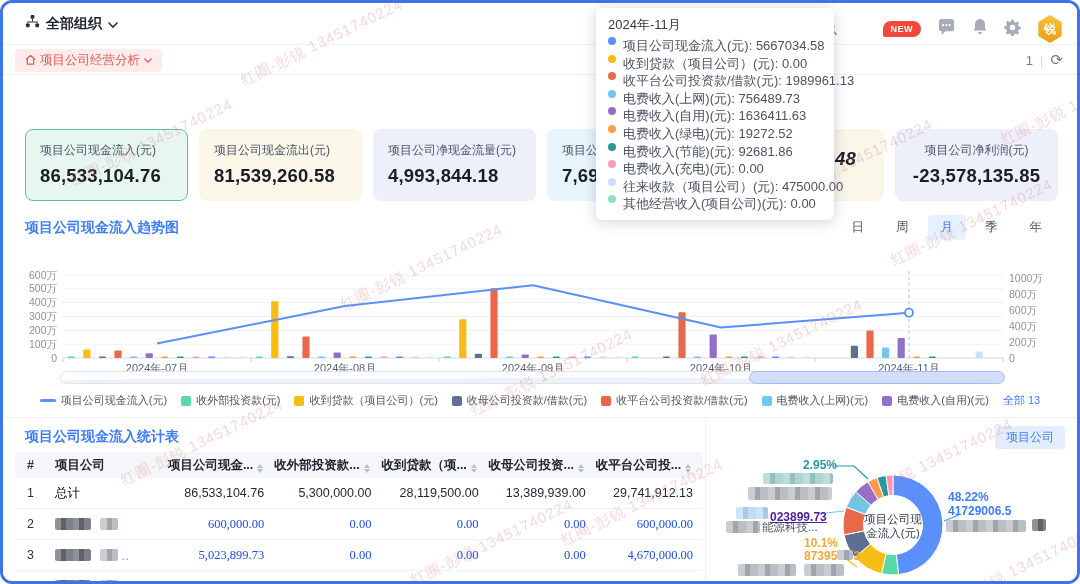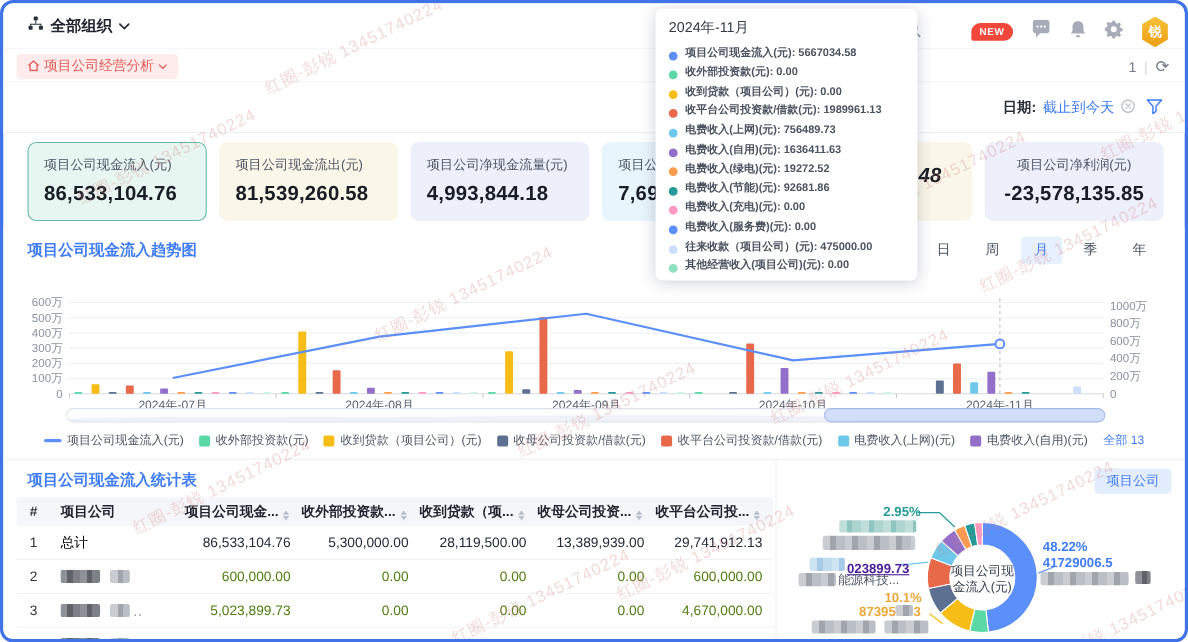--- a/index.html
+++ b/index.html
@@ -58,21 +58,21 @@
   #bottom { left:0; top:414px; width:100%; height:170px; border-top:1px solid #eef0f3; background:#fff; }
   #v-divider { left:702px; top:0; width:1px; height:170px; background:#eef0f3; }
   #table-title { left:22px; top:10px; font-size:14px; font-weight:bold; color:#3f7df6; }
   #stat-table { left:12px; top:34px; width:688px; font-size:12.5px; }
   .t-head { display:flex; background:#f5f6f9; height:26px; align-items:center; color:#20242e; font-weight:bold; border-radius:3px; }
   .t-row { display:flex; height:31px; align-items:center; border-bottom:1px solid #f2f3f6; }
   .tc-idx { width:40px; padding-left:12px; color:#333; flex:none; }
   .tc-name { width:112px; flex:none; display:flex; align-items:center; gap:3px; overflow:hidden; }
   .tc-num { flex:1; text-align:right; padding-right:10px; white-space:nowrap; }
   .t-row.total .tc-num { color:#23293a; }
-  .t-row.linked .tc-num { color:#4d7c0f; }
+  .t-row.linked .tc-num { color:#1d4ed8;font-family:Liberation Serif, serif; }
   .sort-ic { display:inline-flex; flex-direction:column; margin-left:4px; vertical-align:1px; }
   .sort-ic i { width:0; height:0; border-left:3.5px solid transparent; border-right:3.5px solid transparent; display:block; }
   .sort-ic .up { border-bottom:4px solid #b9bece; margin-bottom:1.5px; }
   .sort-ic .dn { border-top:4px solid #b9bece; }
 
   
   #donut-panel { left:705px; top:0; width:367px; height:170px; }
   #donut-badge { right:10px; top:8px; background:#e3edfd; color:#3f7df6; font-size:12px; padding:3px 11px; border-radius:4px; cursor:pointer; }
   .co-txt { position:absolute; font-size:12px; font-weight:bold; white-space:nowrap; }
   .co-sub { position:absolute; font-size:11.5px; white-space:nowrap; }
@@ -81,21 +81,21 @@
   .redact { display:inline-block; height:12px; border-radius:2px; filter:blur(.7px);
             background:repeating-linear-gradient(90deg,#c9ccd1 0 7px,#a0a4ab 7px 12px,#babec5 12px 20px); }
   .redact.dark { background:repeating-linear-gradient(90deg,#8e9298 0 6px,#5f6368 6px 11px,#7d8187 11px 18px); }
   .redact.teal { background:repeating-linear-gradient(90deg,#bfdeda 0 7px,#8fc5c0 7px 12px,#aed4d0 12px 20px); }
   .redact.blue { background:repeating-linear-gradient(90deg,#cfe4f3 0 7px,#a5cbe8 7px 12px,#c2dcef 12px 20px); }
 
   
   #tooltip { left:593px; top:5px; width:238px; background:#fff; border-radius:6px; z-index:50;
              box-shadow:0 2px 14px rgba(40,50,80,.22); padding:8px 14px 7px 12px; }
   #tooltip .tt-title { font-size:13px; color:#333a46; margin-bottom:3px; }
-  .tt-item { display:flex; align-items:flex-end; height:17.6px; font-size:10px; color:#4b5260; white-space:nowrap;font-weight:bold; }
+  .tt-item { display:flex; align-items:flex-start; height:17.6px; font-size:13px; color:#4b5260; white-space:nowrap; }
   .tt-dot { width:8px; height:8px; border-radius:50%; margin-right:7px; flex:none; }
 
   
   .wm { position:absolute; color:rgba(216,126,126,.30); font-size:15px; letter-spacing:1px;
         transform:rotate(-26deg); white-space:nowrap; pointer-events:none; z-index:40; }
 </style>
 </head>
 <body>
 
 <div id="frame">
@@ -168,37 +168,20 @@
           <path d="M1 1l4 4 4-4" stroke="#e05a55" stroke-width="1.5" fill="none" stroke-linecap="round"></path>
         </svg>
     </div>
     <div class="abs" id="page-ctrl">
       <span>1</span>
       <span class="sep">|</span>
       <span style="font-size:15px;">⟳</span>
     </div>
   </div>
 
-  <div class="abs" id="filterrow">
-    <div class="abs" id="date-filter">
-      <span class="lbl">日期:</span>
-      <span class="val">截止到今天</span>
-      <span>
-        <svg width="13" height="13" viewBox="0 0 14 14">
-            <circle cx="7" cy="7" r="6" fill="none" stroke="#b6bac4" stroke-width="1.2"></circle>
-            <path d="M4.8 4.8l4.4 4.4M9.2 4.8L4.8 9.2" stroke="#b6bac4" stroke-width="1.2" stroke-linecap="round"></path>
-          </svg>
-      </span>
-      <span style="margin-left:4px;">
-        <svg width="15" height="14" viewBox="0 0 16 15">
-            <path d="M1 1h14l-5.5 6v5l-3 2.2V7z" fill="none" stroke="#3f7df6" stroke-width="1.4" stroke-linejoin="round"></path>
-          </svg>
-      </span>
-    </div>
-  </div>
 
   <div class="abs" id="kpi-row">
       <div class="kpi-card" style="background: rgb(231, 246, 241); border: 1px solid rgb(100, 185, 169);">
         <div class="k-label">项目公司现金流入(元)</div>
         <div class="k-value">86,533,104.76</div>
       </div>
       <div class="kpi-card" style="background: rgb(250, 246, 232);">
         <div class="k-label">项目公司现金流出(元)</div>
         <div class="k-value">81,539,260.58</div>
       </div>
@@ -464,40 +447,36 @@
       <div class="co-txt" style="left:95px;top:40px;color:#269A99;">2.95%</div>
       <span class="redact teal abs" style="left:55px;top:55px;width:70px;height:11px;"></span>
       <span class="redact abs" style="left:40px;top:69px;width:84px;height:13px;"></span>
 
       <span class="redact blue abs" style="left:28px;top:89px;width:32px;"></span>
       <div class="co-txt" style="left:62px;top:92px;color:#4c1d95;text-decoration:underline;">023899.73</div>
       <span class="redact abs" style="left:18px;top:103px;width:34px;"></span>
       <div class="co-sub" style="left:54px;top:102px;color:#4b5363;">能源科技...</div>
 
       <div class="co-txt" style="left:96px;top:118px;color:#EBA93C;">10.1%</div>
-      <div class="co-txt" style="left:73px;top:131px;color:#EBA93C;">
+      <div class="co-txt" style="left:96px;top:131px;color:#EBA93C;">
         <span>87395</span><span class="redact" style="width:16px;height:10px;vertical-align:0;"></span><span>3</span>
       </div>
       <span class="redact abs" style="left:30px;top:146px;width:58px;"></span>
       <span class="redact abs" style="left:96px;top:146px;width:40px;"></span>
     </div>
   </div>
 
   <div class="abs" id="tooltip">
     <div class="tt-title">2024年-11月</div>
     <div id="tt-list">
         <div class="tt-item">
           <span class="tt-dot" style="background: rgb(91, 143, 249);"></span>
           <span>项目公司现金流入(元): 5667034.58</span>
         </div>
         <div class="tt-item">
-          <span class="tt-dot" style="background: rgb(90, 216, 166);"></span>
-          <span>收外部投资款(元): 0.00</span>
-        </div>
-        <div class="tt-item">
           <span class="tt-dot" style="background: rgb(246, 189, 22);"></span>
           <span>收到贷款（项目公司）(元): 0.00</span>
         </div>
         <div class="tt-item">
           <span class="tt-dot" style="background: rgb(232, 104, 74);"></span>
           <span>收平台公司投资款/借款(元): 1989961.13</span>
         </div>
         <div class="tt-item">
           <span class="tt-dot" style="background: rgb(109, 200, 236);"></span>
           <span>电费收入(上网)(元): 756489.73</span>
@@ -510,24 +489,20 @@
           <span class="tt-dot" style="background: rgb(255, 157, 77);"></span>
           <span>电费收入(绿电)(元): 19272.52</span>
         </div>
         <div class="tt-item">
           <span class="tt-dot" style="background: rgb(38, 154, 153);"></span>
           <span>电费收入(节能)(元): 92681.86</span>
         </div>
         <div class="tt-item">
           <span class="tt-dot" style="background: rgb(255, 153, 195);"></span>
           <span>电费收入(充电)(元): 0.00</span>
-        </div>
-        <div class="tt-item">
-          <span class="tt-dot" style="background: rgb(91, 143, 249);"></span>
-          <span>电费收入(服务费)(元): 0.00</span>
         </div>
         <div class="tt-item">
           <span class="tt-dot" style="background: rgb(205, 221, 253);"></span>
           <span>往来收款（项目公司）(元): 475000.00</span>
         </div>
         <div class="tt-item">
           <span class="tt-dot" style="background: rgb(143, 224, 192);"></span>
           <span>其他经营收入(项目公司)(元): 0.00</span>
         </div>
       </div>

